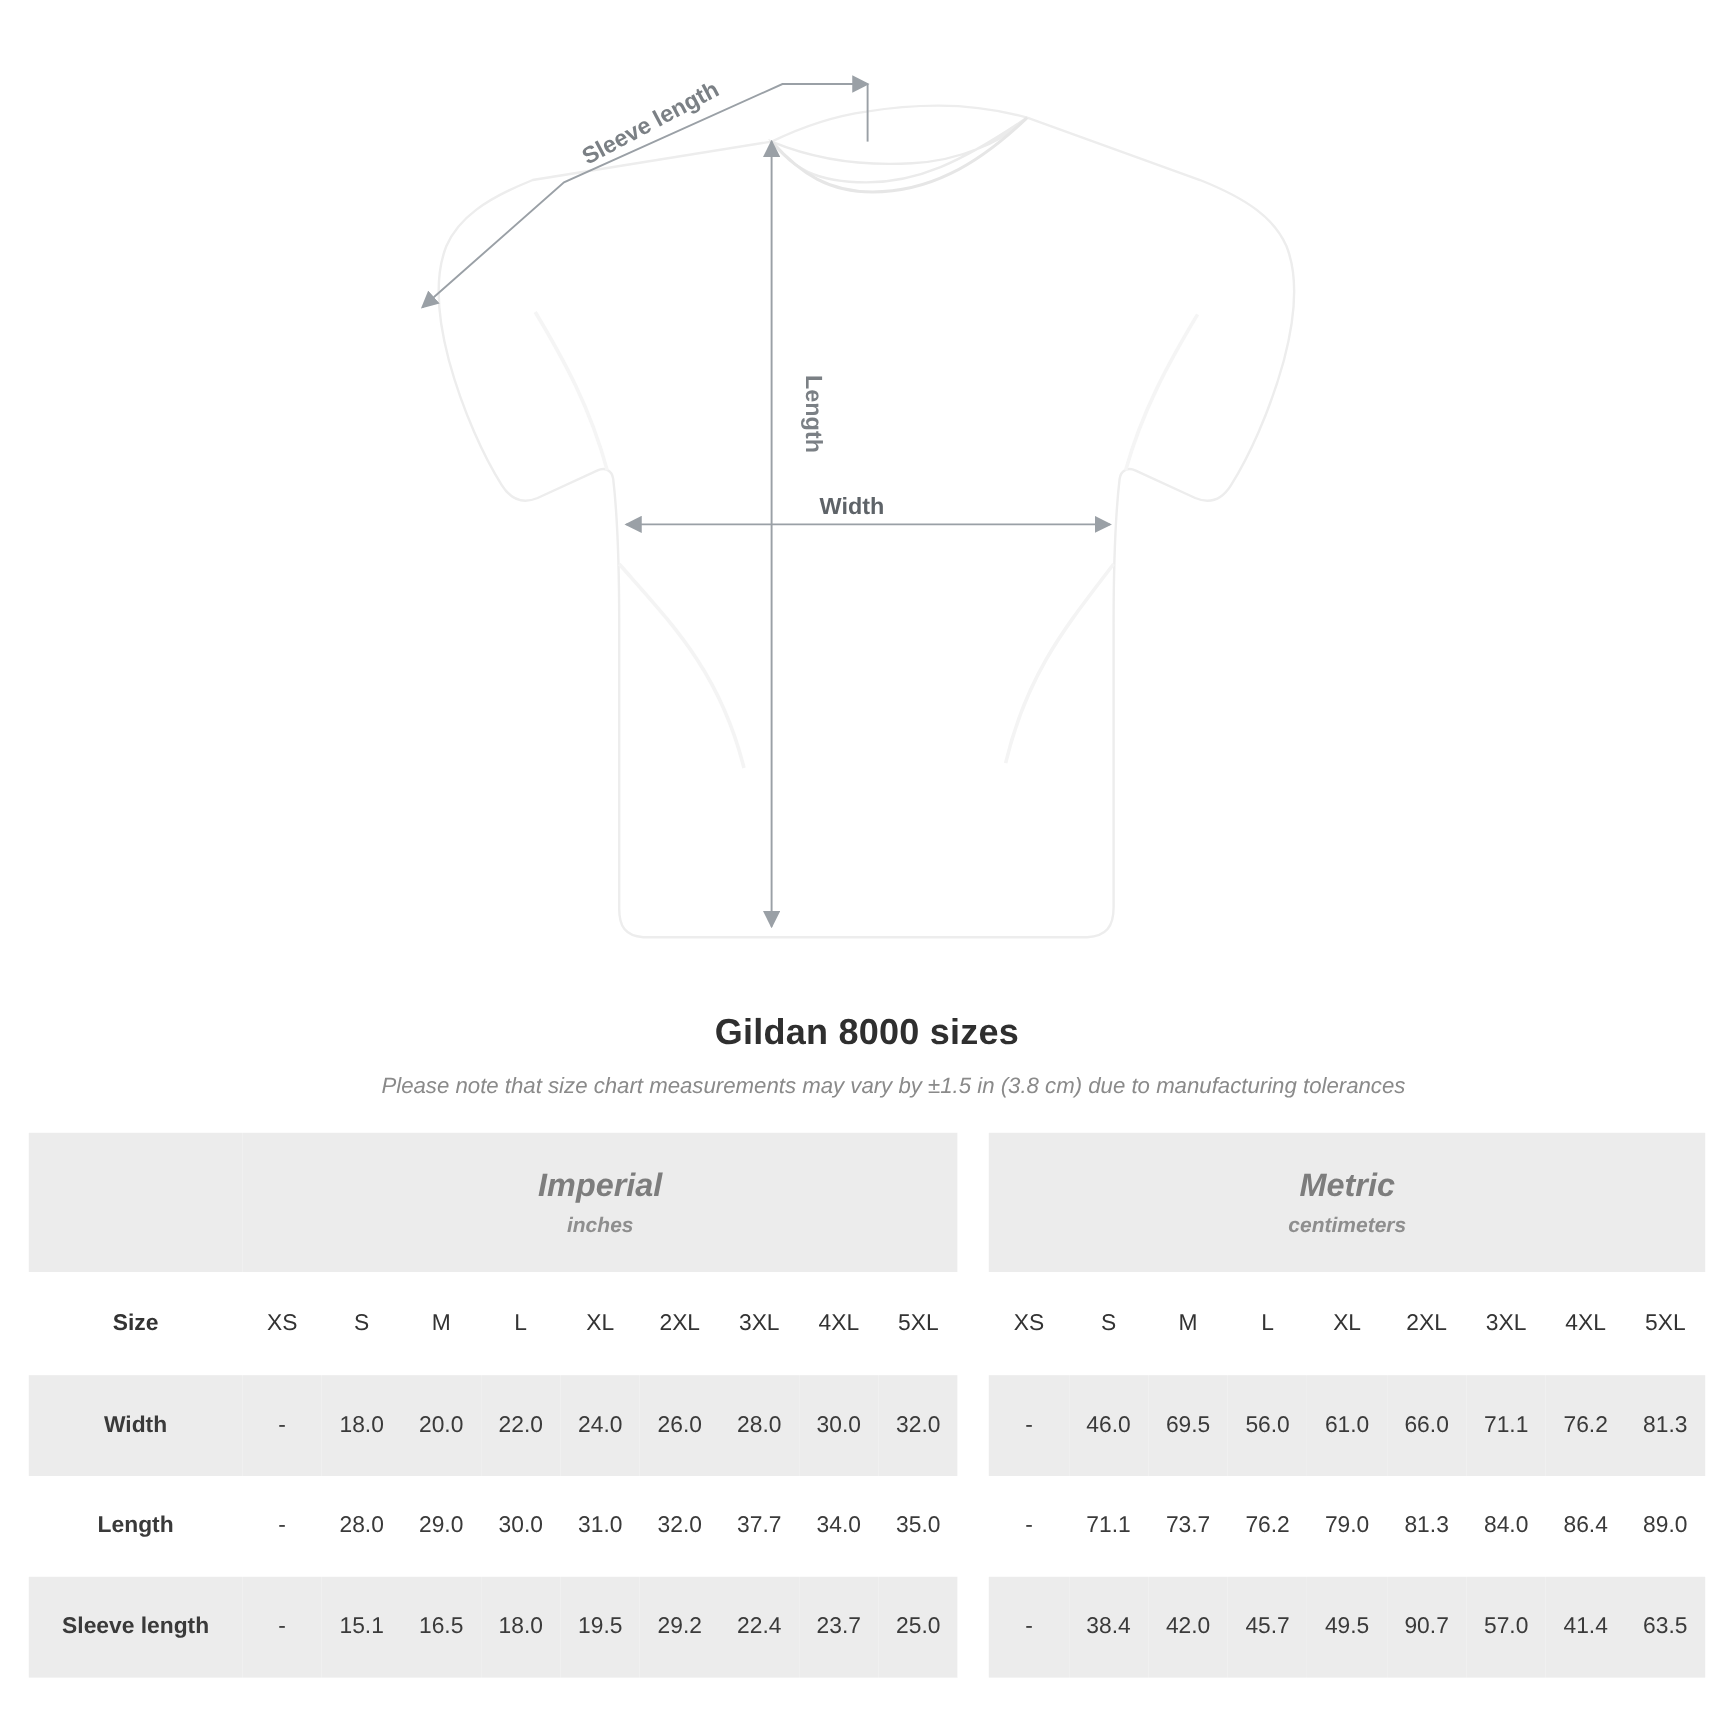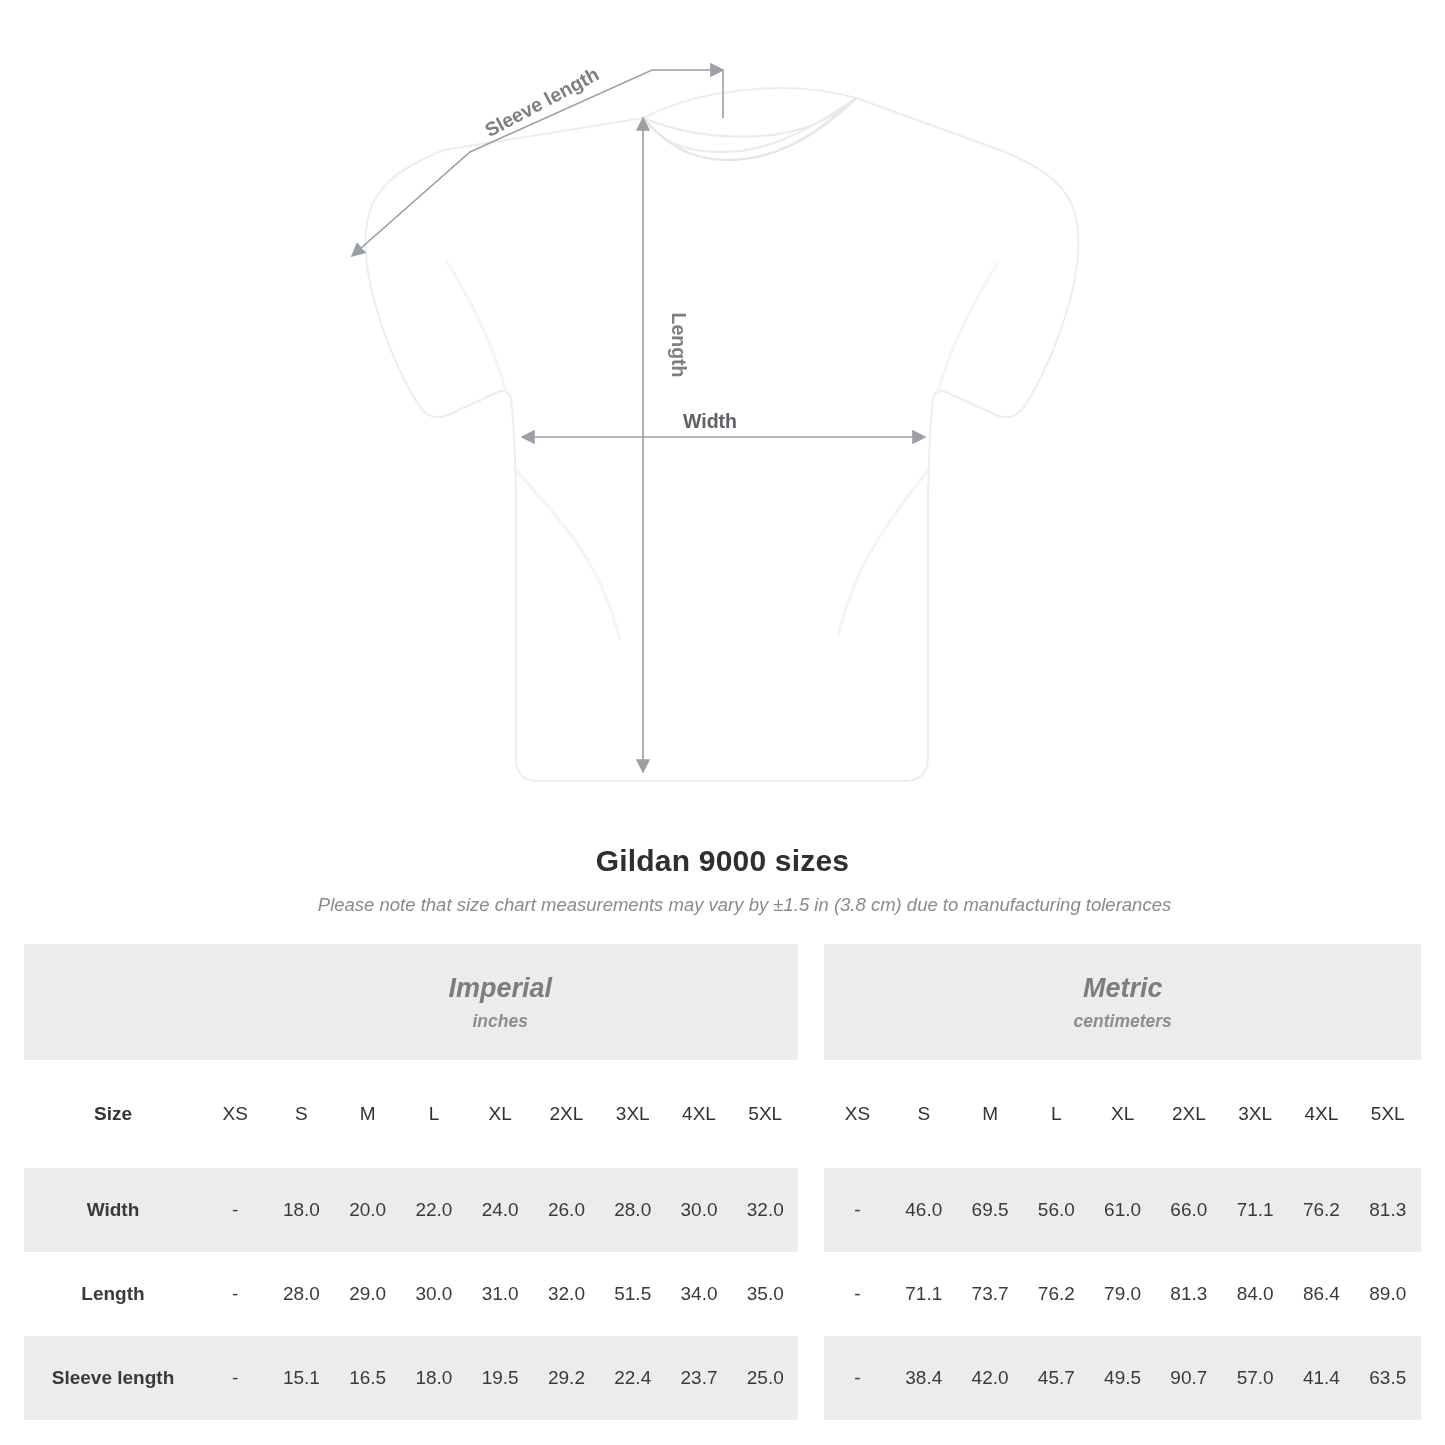--- a/index.html
+++ b/index.html
@@ -73,21 +73,21 @@
   .unit-sub {
     font-size: 17.5px;
     font-style: italic;
     color: #8e8e8e;
     margin-top: 6px;
     font-weight: bold;
   }
   .sep-col { width: 26px; background: #ffffff !important; }
 
   .head-row td {
-    height: 108px;
+    height: 86px;
     font-size: 19px;
     color: #333;
     background: #ffffff;
     font-weight: bold;
   }
   .head-row td.size-label { font-size: 19px; font-weight: bold; }
 
   .data-row td {
     height: 84px;
     font-size: 19px;
@@ -161,21 +161,21 @@
     <text x="672" y="345" transform="rotate(90 672 345)" font-family="Liberation Sans, sans-serif" font-size="19.5" font-weight="bold" fill="#7b8085" text-anchor="middle">Length</text>
 
     <g>
       <line x1="522" y1="437" x2="925" y2="437" stroke="#9aa0a6" stroke-width="1.6" marker-start="url(#arrTail)" marker-end="url(#arrHead)"></line>
     </g>
     <text x="710" y="428" font-family="Liberation Sans, sans-serif" font-size="19.5" font-weight="bold" fill="#5e6368" text-anchor="middle">Width</text>
   </svg>
 </div>
 
 <div class="title-block">
-  <div class="chart-title">Gildan 9000 sizes</div>
+  <div class="chart-title">Gildan 8000 sizes</div>
   <div class="chart-note">Please note that size chart measurements may vary by ±1.5 in (3.8 cm) due to manufacturing tolerances</div>
 </div>
 
 <div class="table-wrap">
   <table class="size-table">
     <tbody id="table-body">
         <tr class="unit-row">
           <td class="first-col"></td>
           <td colspan="9">
             <div class="unit-name">Imperial</div>
@@ -232,21 +232,21 @@
           <td class="val-col">81.3</td>
         </tr>
         <tr class="data-row">
           <td class="first-col rowlabel">Length</td>
           <td class="val-col">-</td>
           <td class="val-col">28.0</td>
           <td class="val-col">29.0</td>
           <td class="val-col">30.0</td>
           <td class="val-col">31.0</td>
           <td class="val-col">32.0</td>
-          <td class="val-col">51.5</td>
+          <td class="val-col">37.7</td>
           <td class="val-col">34.0</td>
           <td class="val-col">35.0</td>
           <td class="sep-col"></td>
           <td class="val-col">-</td>
           <td class="val-col">71.1</td>
           <td class="val-col">73.7</td>
           <td class="val-col">76.2</td>
           <td class="val-col">79.0</td>
           <td class="val-col">81.3</td>
           <td class="val-col">84.0</td>

